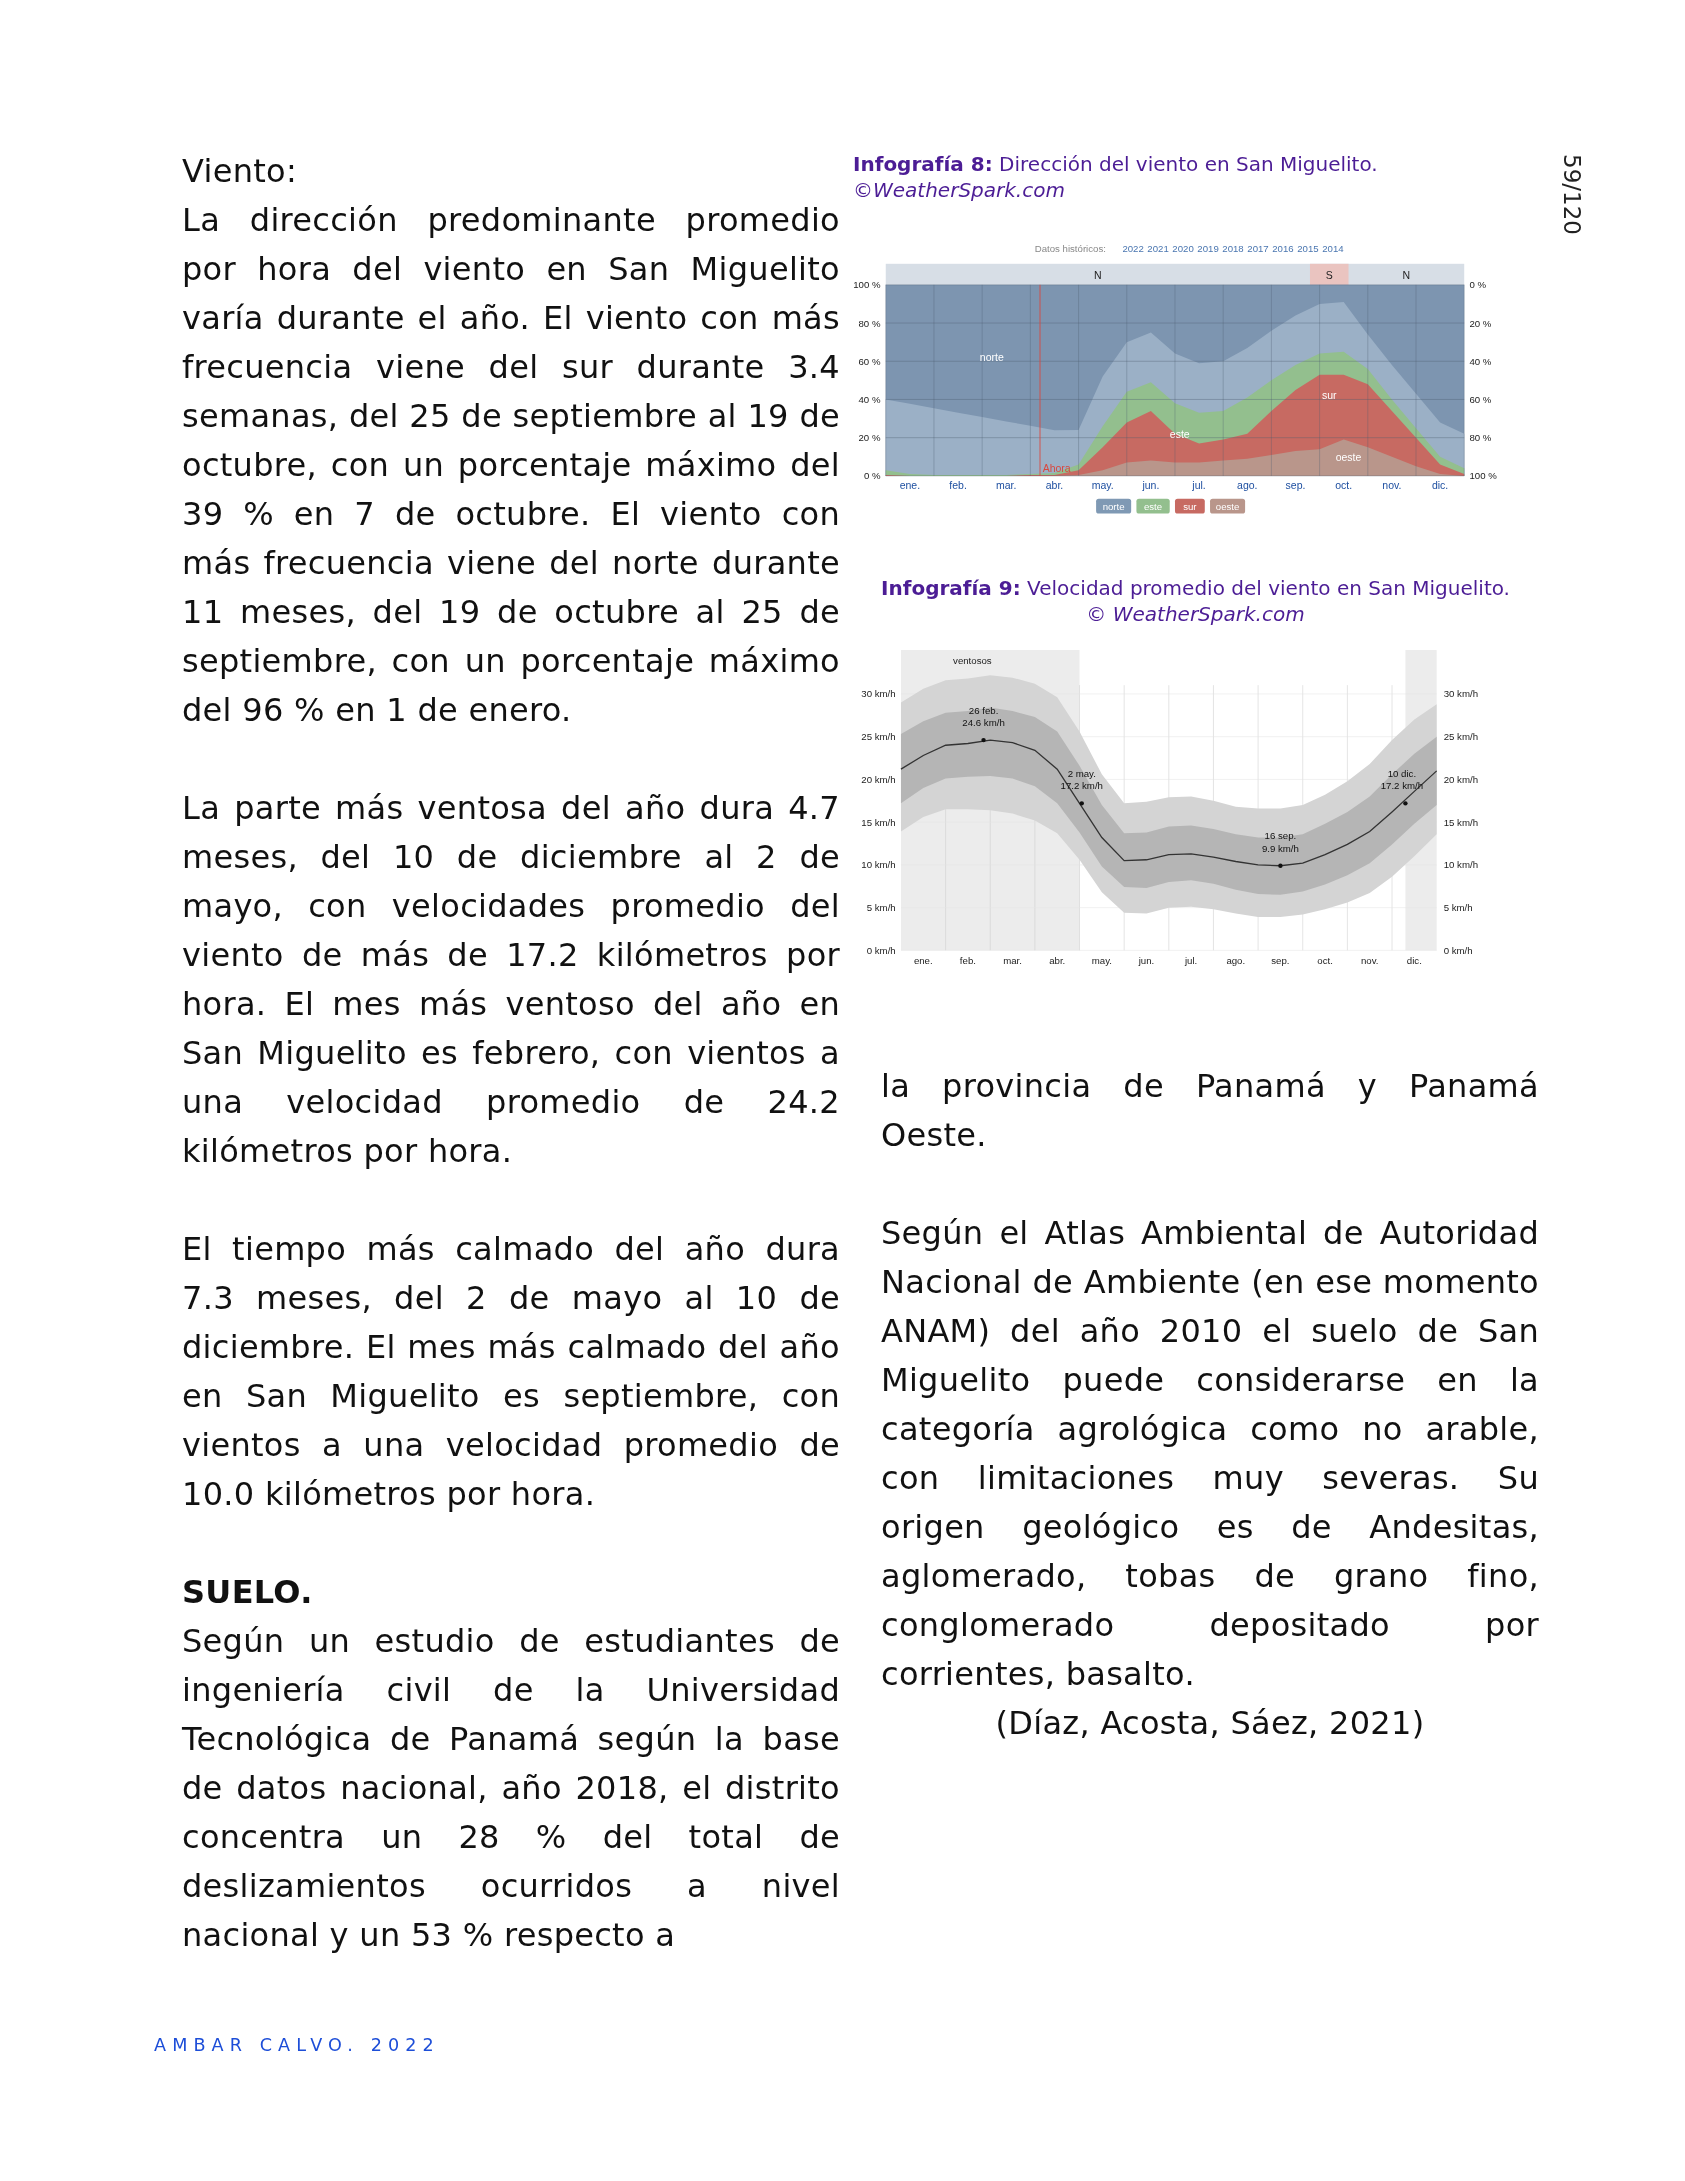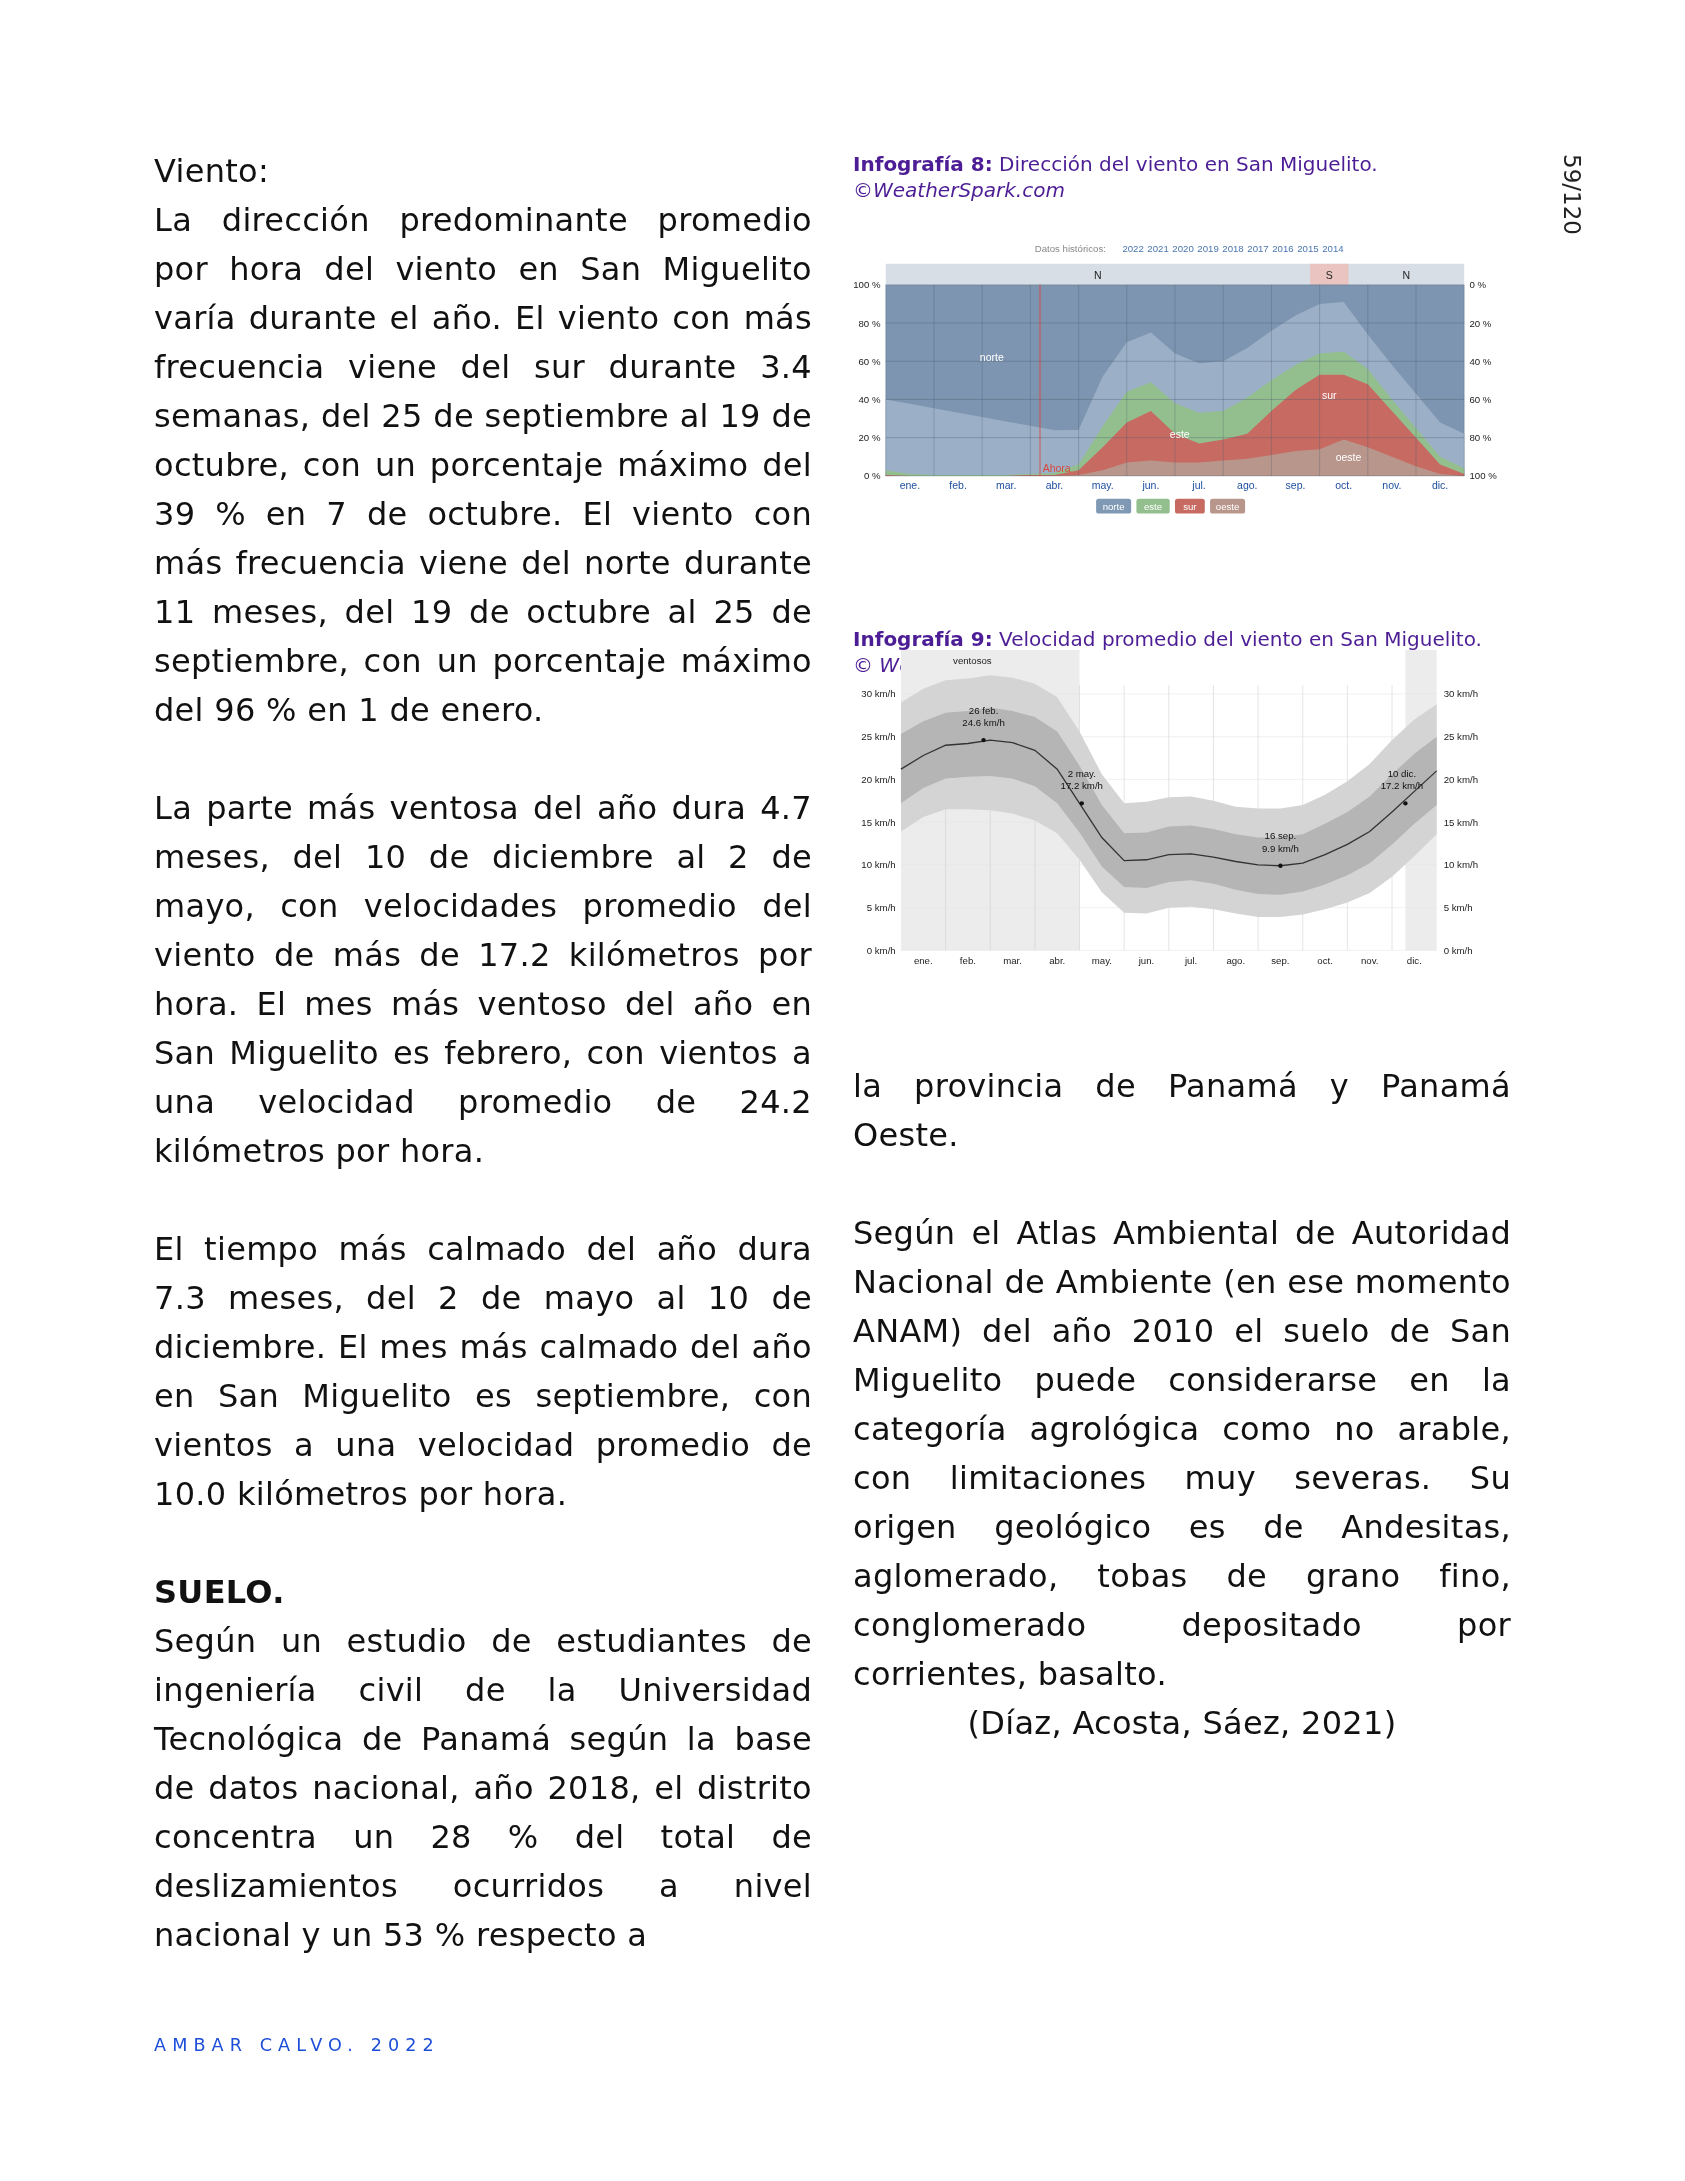--- a/index.html
+++ b/index.html
@@ -1,17 +1,17 @@
 <!DOCTYPE html>
 <html style="font-size:14px"><head>
 <meta charset="utf-8">
 <style>
   html,body{margin:0;padding:0;background:#fff;}
   body{width:1685px;height:2181px;position:relative;overflow:hidden;font-family:"DejaVu Sans",sans-serif;color:#111;}
-  .col{position:absolute;font-family:"DejaVu Sans",sans-serif;font-size:32px;line-height:49px;text-align:justify;letter-spacing:0.3px;}
+  .col{position:absolute;font-family:"DejaVu Sans",sans-serif;font-size:32px;line-height:49px;text-align:justify;letter-spacing:0.3px;margin-left:28px;}
   .col p{margin:0;}
   .left{left:154px;top:147px;width:658px;}
   .right{left:853px;top:1062px;width:658px;}
   .gap{height:49px;}
   .heading{font-weight:bold;}
   .cite{text-align:center;}
   .caption{position:absolute;left:853px;width:685px;font-family:"DejaVu Sans",sans-serif;font-size:20px;line-height:26px;color:#4c1d95;}
   .caption b{font-weight:bold;}
   .caption .src{font-style:italic;}
   .pagenum{position:absolute;left:1555px;top:154px;font-size:23px;color:#222;transform-origin:left top;transform:rotate(90deg) translate(0,-30px);white-space:nowrap;}
@@ -114,21 +114,21 @@
     <rect x="288" y="294" width="40" height="17" rx="3" fill="#7f99b4"></rect>
     <text x="308" y="307" font-size="11" text-anchor="middle" fill="#fff">norte</text>
     <rect x="334" y="294" width="38" height="17" rx="3" fill="#93bf8e"></rect>
     <text x="353" y="307" font-size="11" text-anchor="middle" fill="#fff">este</text>
     <rect x="378" y="294" width="34" height="17" rx="3" fill="#c76a62"></rect>
     <text x="395" y="307" font-size="11" text-anchor="middle" fill="#fff">sur</text>
     <rect x="418" y="294" width="40" height="17" rx="3" fill="#b9968b"></rect>
     <text x="438" y="307" font-size="11" text-anchor="middle" fill="#fff">oeste</text>
   </svg>
 
-<div class="caption" style="top:626px;">
+<div class="caption" style="top:575px;text-align:center;">
   <b>Infografía 9:</b><span> Velocidad promedio del viento en San Miguelito.</span><br>
   <span class="src">© WeatherSpark.com</span>
 </div>
 
 <svg class="chart" id="chart9" style="left:843px;top:650px;" width="685" height="325" viewBox="0 0 780 370">
     <rect x="66" y="0" width="203.33333333333331" height="342" fill="#ececec"></rect>
     <rect x="640.4166666666667" y="0" width="35.58333333333326" height="342" fill="#ececec"></rect>
     <text x="147.33333333333331" y="16" font-size="11" text-anchor="middle" fill="#222">ventosos</text>
     <line x1="116.83333333333333" x2="116.83333333333333" y1="40" y2="342" stroke="#ccc" stroke-width="0.6"></line>
     <line x1="167.66666666666666" x2="167.66666666666666" y1="40" y2="342" stroke="#ccc" stroke-width="0.6"></line>

